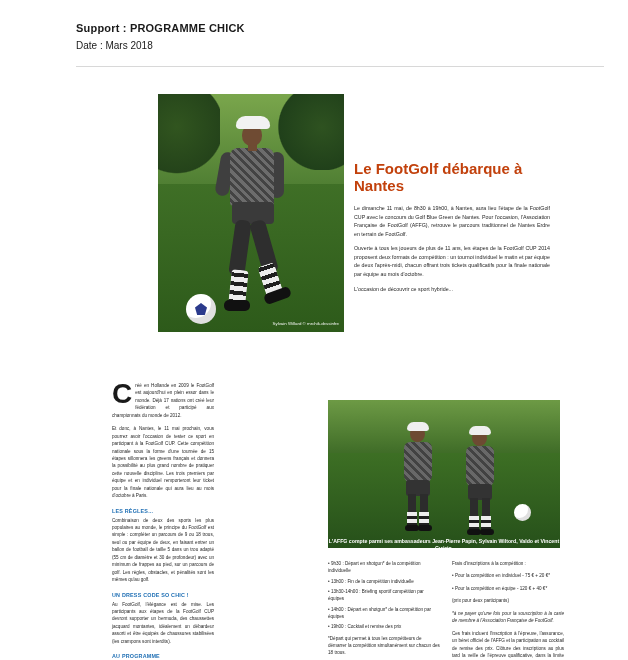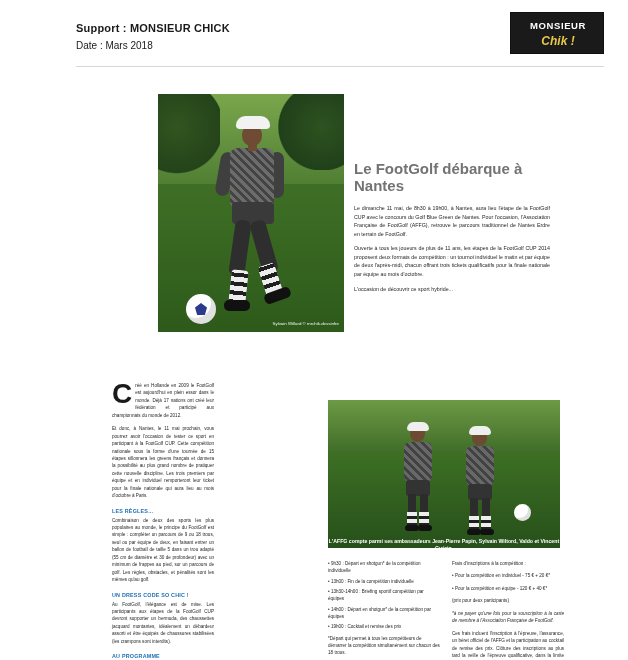--- a/index.html
+++ b/index.html
@@ -102,21 +102,21 @@
     background:#2b3a8c; clip-path:polygon(50% 0,100% 38%,82% 100%,18% 100%,0 38%);
   }
   .hero-credit {
     position:absolute; right:5px; bottom:5px; text-align:right;
     color:#ffffff; font-size:4.4px; line-height:1.35; opacity:.95;
   }
 
   
   .headline {
     position:absolute; left:278px; top:78px; width:196px;
-    font-size:15px; line-height:1.16; font-weight:bold; color:#737373;
+    font-size:15px; line-height:1.16; font-weight:bold; color:#c2410c;
   }
   .lede {
     position:absolute; left:278px; top:122px; width:196px;
     font-size:5.3px; line-height:1.62; color:#1f1f1f; text-align:justify;
   }
   .lede p { margin:0 0 6px 0; }
 
   
   .photo2 {
     position:absolute; left:252px; top:318px; width:232px; height:148px;
@@ -184,26 +184,22 @@
     font-size:4.6px; line-height:1.62; color:#262626; margin:0 0 5px 0; text-align:justify;
   }
   .italic { font-style:italic; }
 </style>
 </head>
 <body>
 
 <div class="page">
 
   <div class="header">
-    <div class="hdr-support">Support : MONSIEUR CHICK</div>
+    <div class="hdr-support">Support : PROGRAMME CHICK</div>
     <div class="hdr-date">Date : Mars 2018</div>
-    <div class="logo">
-      <div class="logo-top">MONSIEUR</div>
-      <div class="logo-bot">Chik !</div>
-    </div>
     <div class="hdr-rule"></div>
   </div>
 
   <div class="article">
 
     <div class="hero">
       <div class="sky"></div>
       <div class="grass"></div>
       <div class="tree"></div>
       <div class="tree2"></div>

